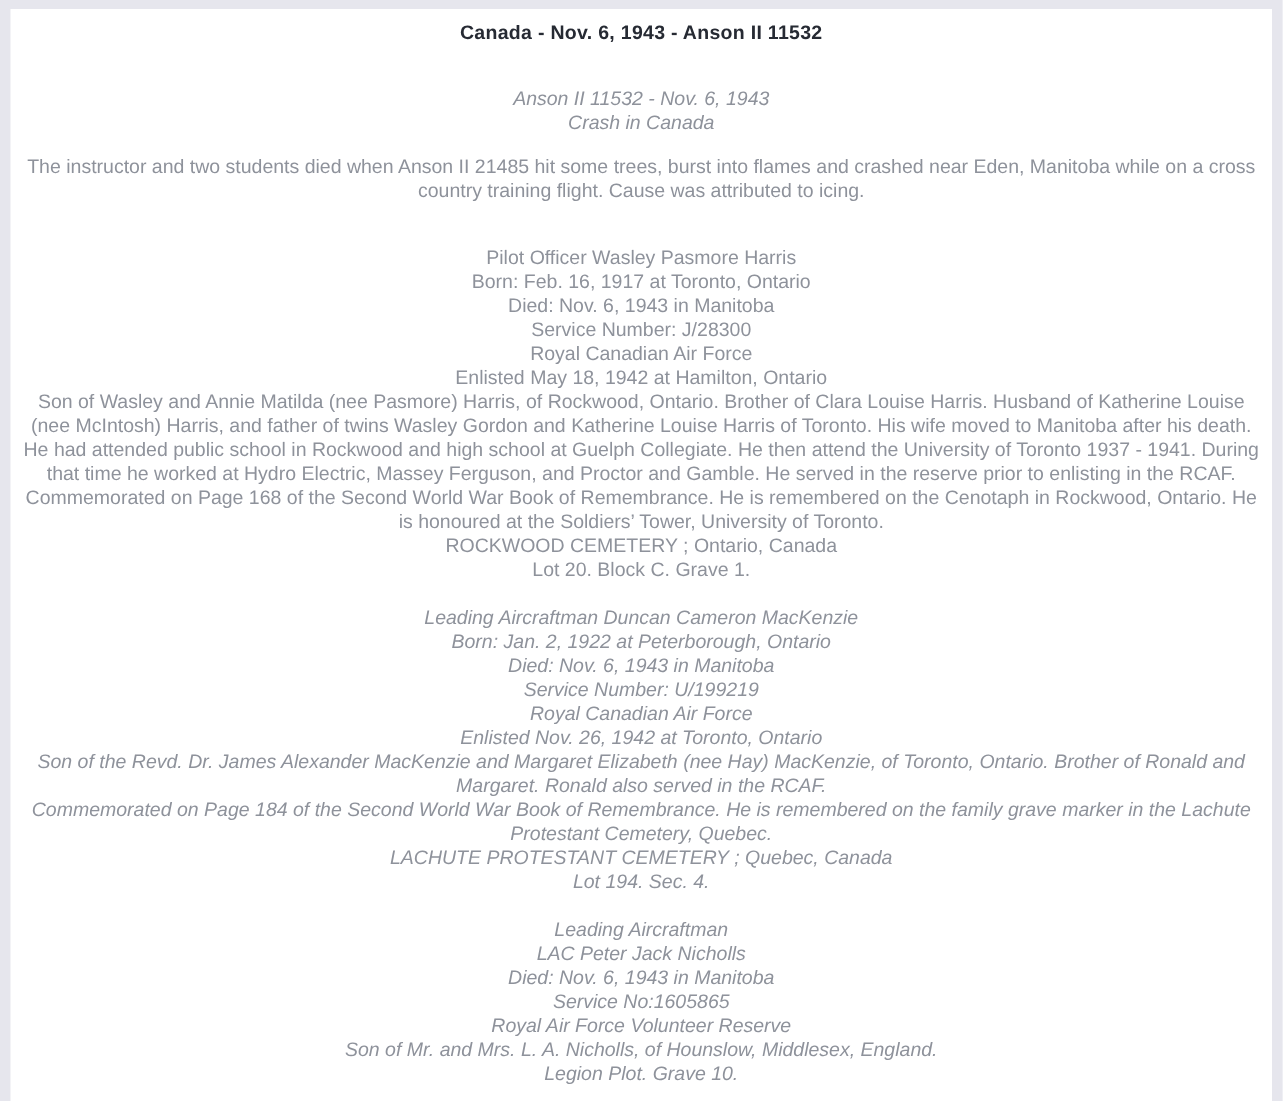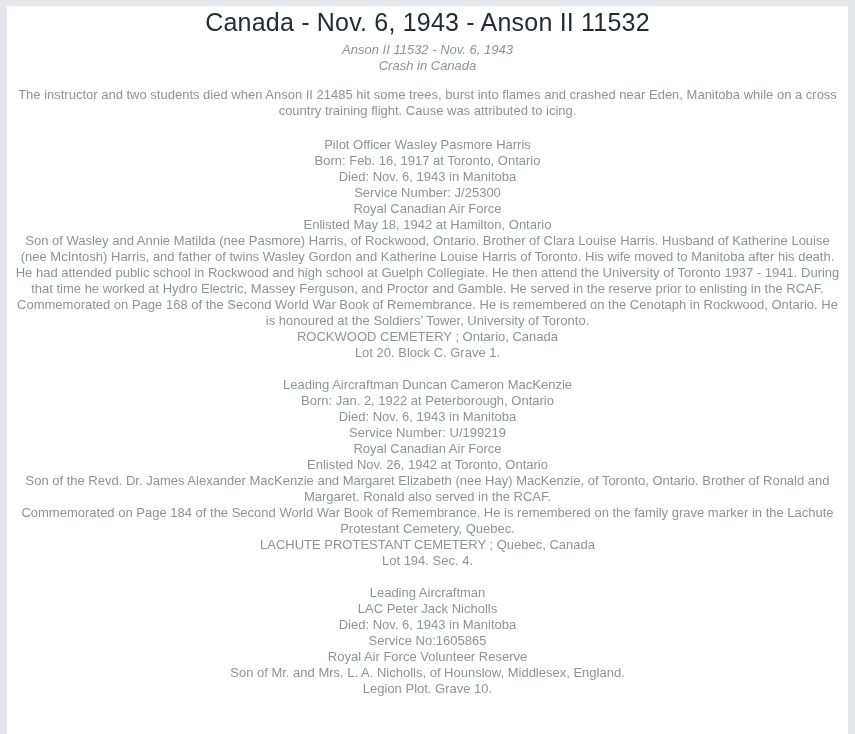--- a/index.html
+++ b/index.html
@@ -19,31 +19,31 @@
     background: #ffffff;
     box-sizing: border-box;
     min-height: 760px;
     padding: 4px 5px 14px 5px;
     text-align: center;
     color: #8e929b;
     font-size: 13px;
     line-height: 16px;
   }
   .page-title {
-    font-size: 25px;
+    font-size: 13px;
     line-height: 24px;
-    font-weight: 400;
+    font-weight: 700;
     color: #262a33;
     letter-spacing: 0.2px;
-    margin: 0 0 8px 0;
+    margin: 0 0 24px 0;
   }
   .subtitle-line { line-height: 16px; font-style: italic; }
   .summary { margin-top: 13px; }
-  .sections { margin-top: 18px; }
-  .section + .section { margin-top: 16px; }
+  .sections { margin-top: 29px; }
+  .section + .section { margin-top: 16px; font-style: italic; }
   .line { line-height: 16px; }
 </style>
 </head>
 <body>
 
 <div class="viewport">
   <div class="card">
 
     <h1 class="page-title">Canada - Nov. 6, 1943 - Anson II 11532</h1>
 
@@ -52,21 +52,21 @@
       <div class="subtitle-line">Crash in Canada</div>
     </div>
 
     <div class="summary">The instructor and two students died when Anson II 21485 hit some trees, burst into flames and crashed near Eden, Manitoba while on a cross country training flight. Cause was attributed to icing.</div>
 
     <div class="sections">
         <div class="section">
           <div class="line">Pilot Officer Wasley Pasmore Harris</div>
           <div class="line">Born: Feb. 16, 1917 at Toronto, Ontario</div>
           <div class="line">Died: Nov. 6, 1943 in Manitoba</div>
-          <div class="line">Service Number: J/25300</div>
+          <div class="line">Service Number: J/28300</div>
           <div class="line">Royal Canadian Air Force</div>
           <div class="line">Enlisted May 18, 1942 at Hamilton, Ontario</div>
           <div class="line">Son of Wasley and Annie Matilda (nee Pasmore) Harris, of Rockwood, Ontario. Brother of Clara Louise Harris. Husband of Katherine Louise (nee McIntosh) Harris, and father of twins Wasley Gordon and Katherine Louise Harris of Toronto. His wife moved to Manitoba after his death.</div>
           <div class="line">He had attended public school in Rockwood and high school at Guelph Collegiate. He then attend the University of Toronto 1937 - 1941. During that time he worked at Hydro Electric, Massey Ferguson, and Proctor and Gamble. He served in the reserve prior to enlisting in the RCAF.</div>
           <div class="line">Commemorated on Page 168 of the Second World War Book of Remembrance. He is remembered on the Cenotaph in Rockwood, Ontario. He is honoured at the Soldiers’ Tower, University of Toronto.</div>
           <div class="line">ROCKWOOD CEMETERY ; Ontario, Canada</div>
           <div class="line">Lot 20. Block C. Grave 1.</div>
         </div>
         <div class="section">
           <div class="line">Leading Aircraftman Duncan Cameron MacKenzie</div>

